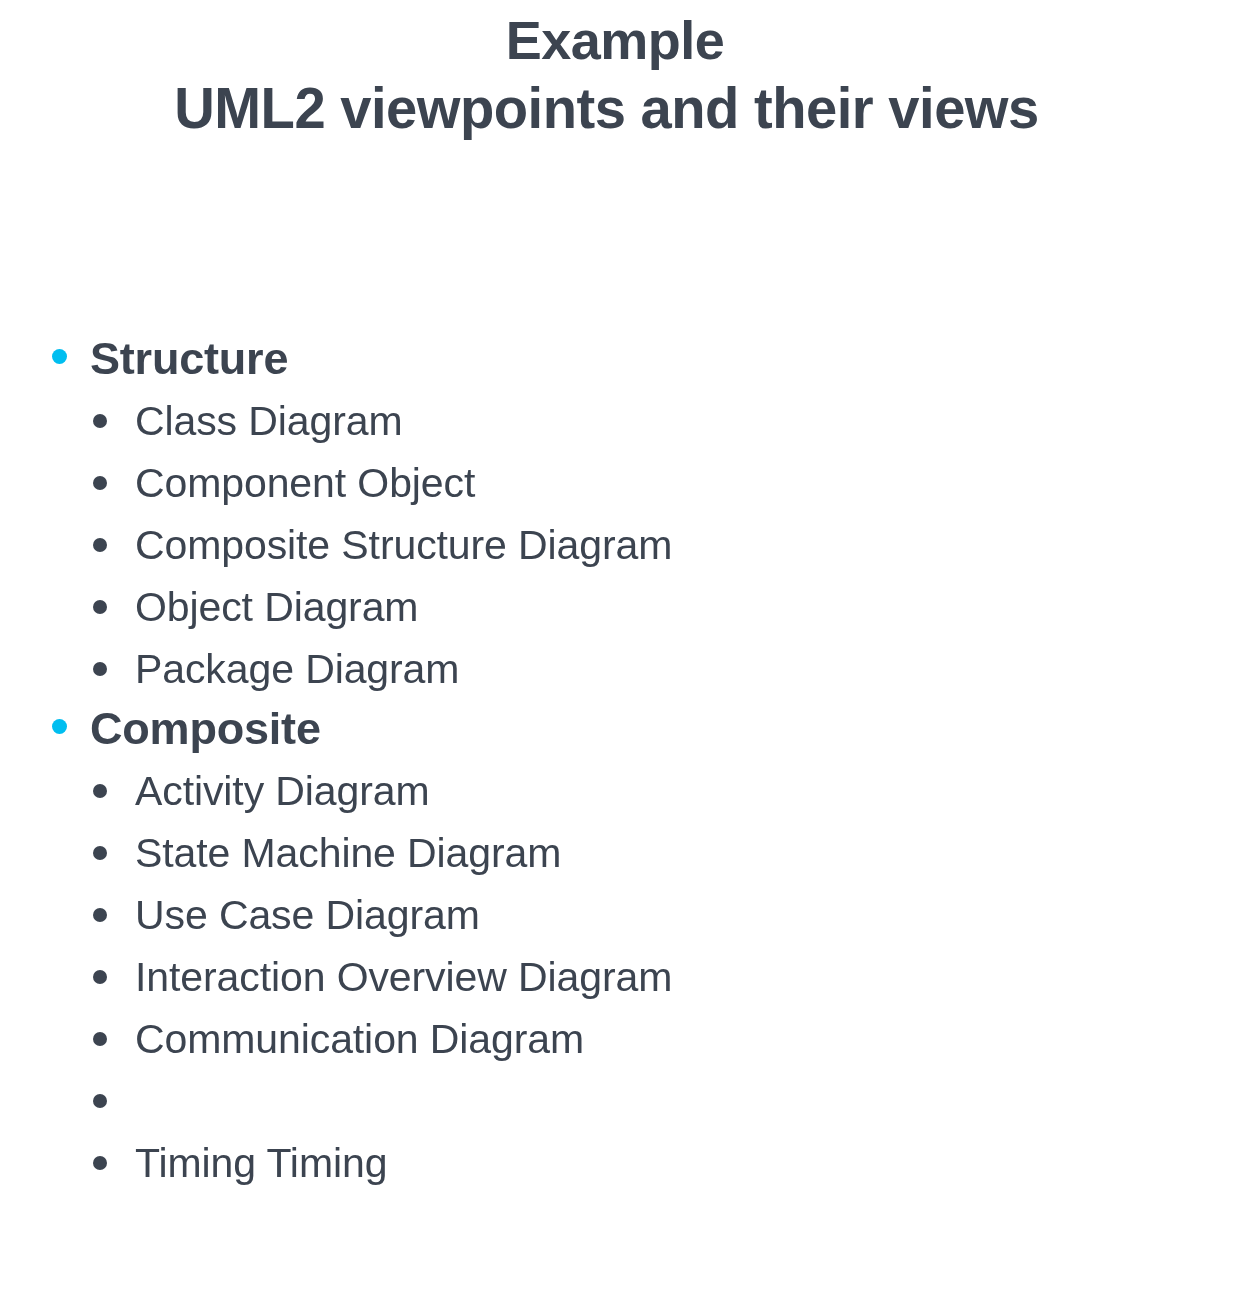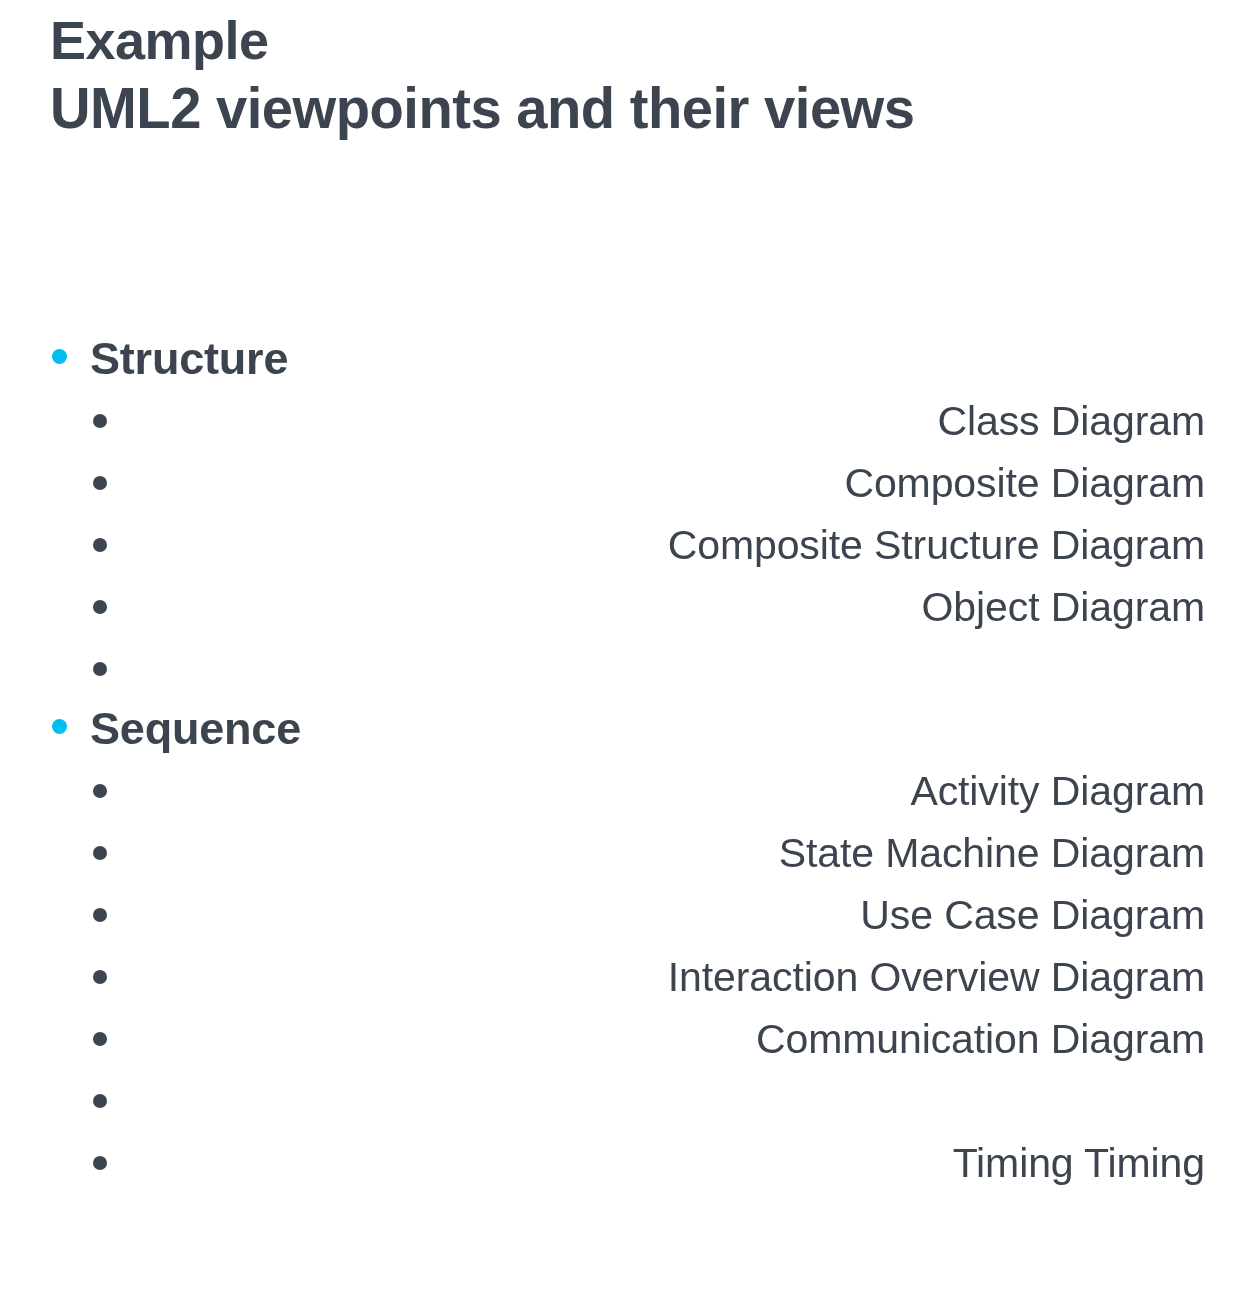--- a/index.html
+++ b/index.html
@@ -16,20 +16,21 @@
     color: #3c4450;
     -webkit-font-smoothing: antialiased;
   }
 
   
   .slide-title {
     position: absolute;
     left: 50px;
     top: 6px;
     width: 1130px;
+    text-align: center;
   }
   .slide-title .title-line {
     display: block;
     font-weight: bold;
     color: #3c4450;
     font-size: 54px;
     line-height: 68px;
     letter-spacing: -0.5px;
     white-space: nowrap;
   }
@@ -76,21 +77,20 @@
   }
 
   
   .l2-list {
     display: block;
   }
   .l2-item {
     position: relative;
     padding-left: 135px;
     height: 62px;
-    text-align: right;
   }
   .l2-bullet {
     position: absolute;
     left: 93px;
     top: 24px;
     width: 14px;
     height: 14px;
     border-radius: 50%;
     background: #3c4450;
   }
@@ -119,40 +119,41 @@
       <span class="l1-bullet"></span>
       <span class="l1-label">Structure</span>
     </div>
     <div class="l2-list">
       <div class="l2-item">
         <span class="l2-bullet"></span>
         <span class="l2-label">Class Diagram</span>
       </div>
       <div class="l2-item">
         <span class="l2-bullet"></span>
-        <span class="l2-label">Composite Diagram</span>
+        <span class="l2-label">Component Object</span>
       </div>
       <div class="l2-item">
         <span class="l2-bullet"></span>
         <span class="l2-label">Composite Structure Diagram</span>
       </div>
       <div class="l2-item">
         <span class="l2-bullet"></span>
         <span class="l2-label">Object Diagram</span>
       </div>
       <div class="l2-item">
         <span class="l2-bullet"></span>
+        <span class="l2-label">Package Diagram</span>
       </div>
     </div>
   </div>
 
   <div class="group">
     <div class="l1-item">
       <span class="l1-bullet"></span>
-      <span class="l1-label">Sequence</span>
+      <span class="l1-label">Composite</span>
     </div>
     <div class="l2-list">
       <div class="l2-item">
         <span class="l2-bullet"></span>
         <span class="l2-label">Activity Diagram</span>
       </div>
       <div class="l2-item">
         <span class="l2-bullet"></span>
         <span class="l2-label">State Machine Diagram</span>
       </div>

